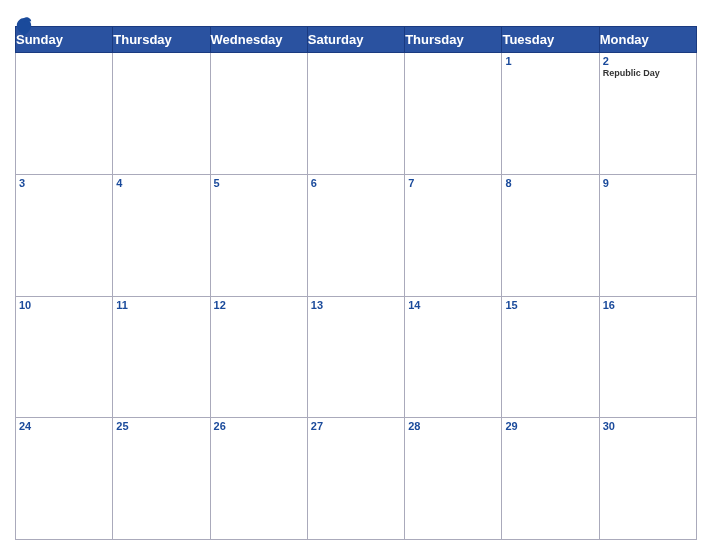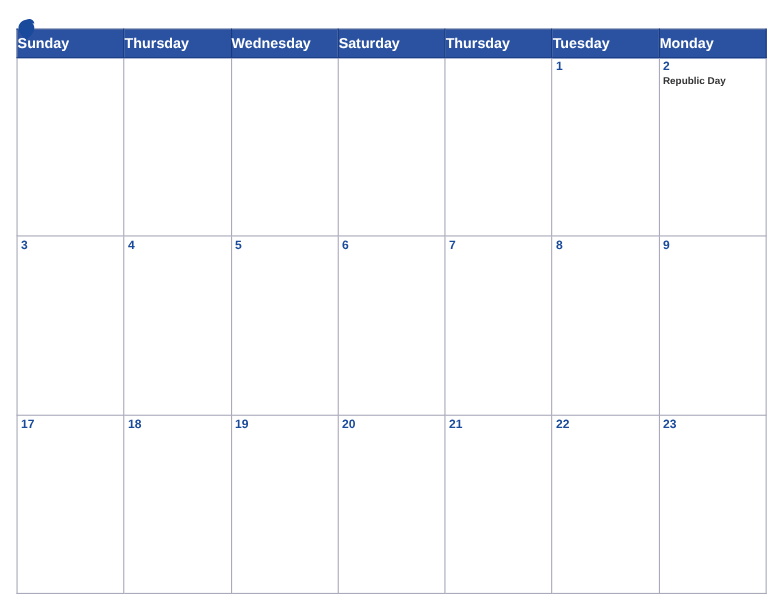--- a/index.html
+++ b/index.html
@@ -166,35 +166,58 @@
         </td>
         <td>
           <span class="day-number">8</span>
         </td>
         <td>
           <span class="day-number">9</span>
         </td>
       </tr>
       <tr class="cal-row">
         <td>
-          <span class="day-number">17</span>
-        </td>
-        <td>
-          <span class="day-number">18</span>
-        </td>
-        <td>
-          <span class="day-number">19</span>
-        </td>
-        <td>
-          <span class="day-number">20</span>
-        </td>
-        <td>
-          <span class="day-number">21</span>
-        </td>
-        <td>
-          <span class="day-number">22</span>
-        </td>
-        <td>
-          <span class="day-number">23</span>
+          <span class="day-number">10</span>
+        </td>
+        <td>
+          <span class="day-number">11</span>
+        </td>
+        <td>
+          <span class="day-number">12</span>
+        </td>
+        <td>
+          <span class="day-number">13</span>
+        </td>
+        <td>
+          <span class="day-number">14</span>
+        </td>
+        <td>
+          <span class="day-number">15</span>
+        </td>
+        <td>
+          <span class="day-number">16</span>
+        </td>
+      </tr>
+      <tr class="cal-row">
+        <td>
+          <span class="day-number">24</span>
+        </td>
+        <td>
+          <span class="day-number">25</span>
+        </td>
+        <td>
+          <span class="day-number">26</span>
+        </td>
+        <td>
+          <span class="day-number">27</span>
+        </td>
+        <td>
+          <span class="day-number">28</span>
+        </td>
+        <td>
+          <span class="day-number">29</span>
+        </td>
+        <td>
+          <span class="day-number">30</span>
         </td>
       </tr>
     </tbody>
 </table>
 
 </body></html>

